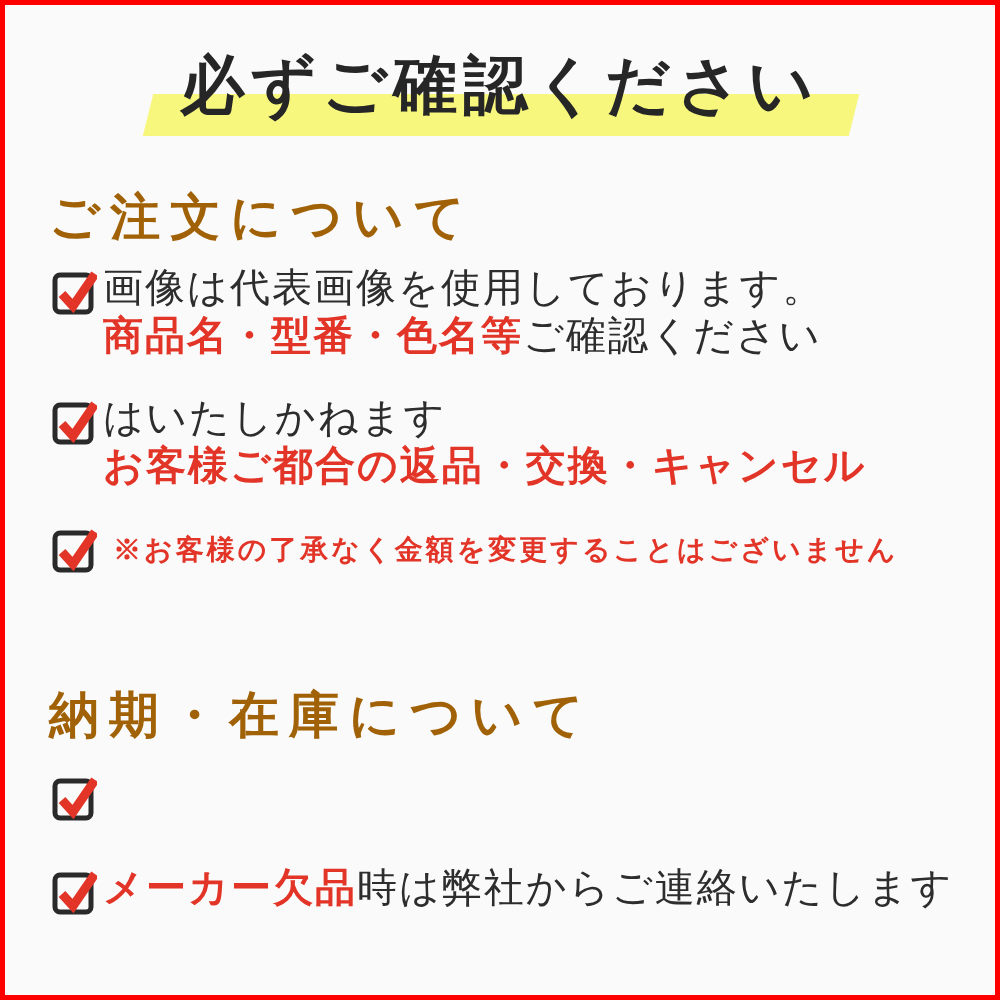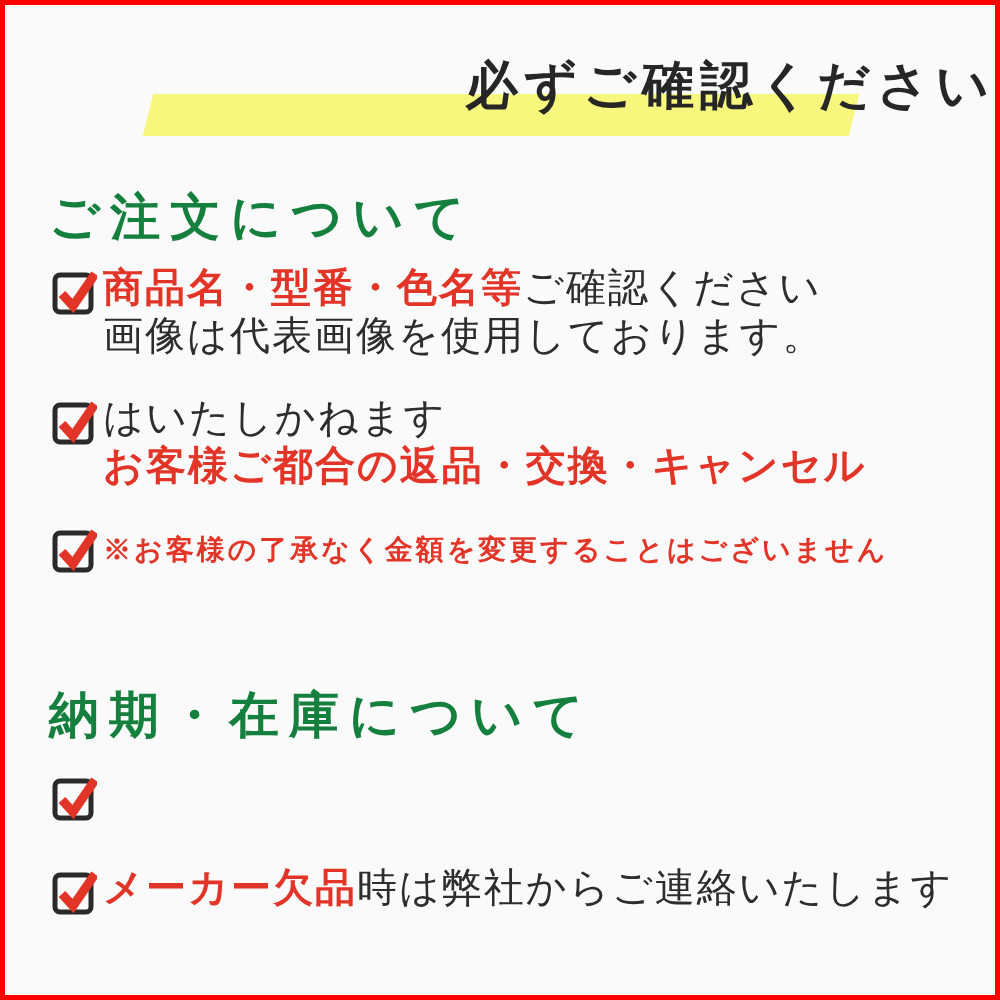--- a/index.html
+++ b/index.html
@@ -12,38 +12,38 @@
     color:var(--text-dark,#2d2d2d);
   }
   .title-block { position:absolute; top:0; left:0; width:100%; height:150px; }
   .highlight {
     position:absolute; left:143px; top:89px; width:706px; height:42px;
     background:var(--highlight-yellow,#f8f77d);
     transform:skewX(-14deg);
   }
   .title {
     position:absolute; top:30px; left:0; width:100%; margin:0;
-    text-align:right; font-size:52px; line-height:100px; font-weight:bold;
+    text-align:center; font-size:64px; line-height:100px; font-weight:bold;
     letter-spacing:6px; color:#262626; white-space:nowrap;
   }
   .section-heading {
     position:absolute; left:44px; margin:0;
     font-size:50px; line-height:60px; font-weight:bold;
-    letter-spacing:10px; color:#15803d; white-space:nowrap;
+    letter-spacing:10px; color:#a16207; white-space:nowrap;
   }
   .heading-order  { top:182px; }
   .heading-stock  { top:680px; }
   .item { position:absolute; left:46px; display:flex; align-items:flex-start; }
   .cb { width:46px; height:50px; flex:0 0 46px; margin-top:2px; margin-right:6px; }
   .lines { }
   .line { font-size:40px; line-height:48px; letter-spacing:2px; white-space:nowrap; }
   .red  { color:var(--text-red,#e23427); font-weight:bold; }
   .dark { color:var(--text-dark,#2d2d2d); }
   .note {
-    margin-top:12px; 
+    margin-top:12px; margin-left:10px;
     font-size:28px; line-height:34px; letter-spacing:3px;
     font-weight:bold; color:var(--text-red,#e23427); white-space:nowrap;
   }
 </style>
 </head>
 <body>
 
 <div class="frame">
 
   <div class="title-block">
@@ -53,24 +53,24 @@
 
   <h2 class="section-heading heading-order">ご注文について</h2>
 
   <div class="item" style="top:258px">
     <svg class="cb" viewBox="0 0 46 50">
       <rect x="4" y="10" width="36" height="37" rx="5" fill="none" stroke="#2a2a2a" stroke-width="5"></rect>
       <path d="M11 29 L22 41 L44 9" fill="none" stroke="#e23427" stroke-width="9" stroke-linejoin="miter"></path>
     </svg>
     <div class="lines">
       <div class="line">
-        <span class="red">商品名・型番・色名等</span><span class="dark">ご確認ください</span>
+        <span class="dark">画像は代表画像を使用しております。</span>
       </div>
       <div class="line">
-        <span class="dark">画像は代表画像を使用しております。</span>
+        <span class="red">商品名・型番・色名等</span><span class="dark">ご確認ください</span>
       </div>
     </div>
   </div>
 
   <div class="item" style="top:388px">
     <svg class="cb" viewBox="0 0 46 50">
       <rect x="4" y="10" width="36" height="37" rx="5" fill="none" stroke="#2a2a2a" stroke-width="5"></rect>
       <path d="M11 29 L22 41 L44 9" fill="none" stroke="#e23427" stroke-width="9" stroke-linejoin="miter"></path>
     </svg>
     <div class="lines">

